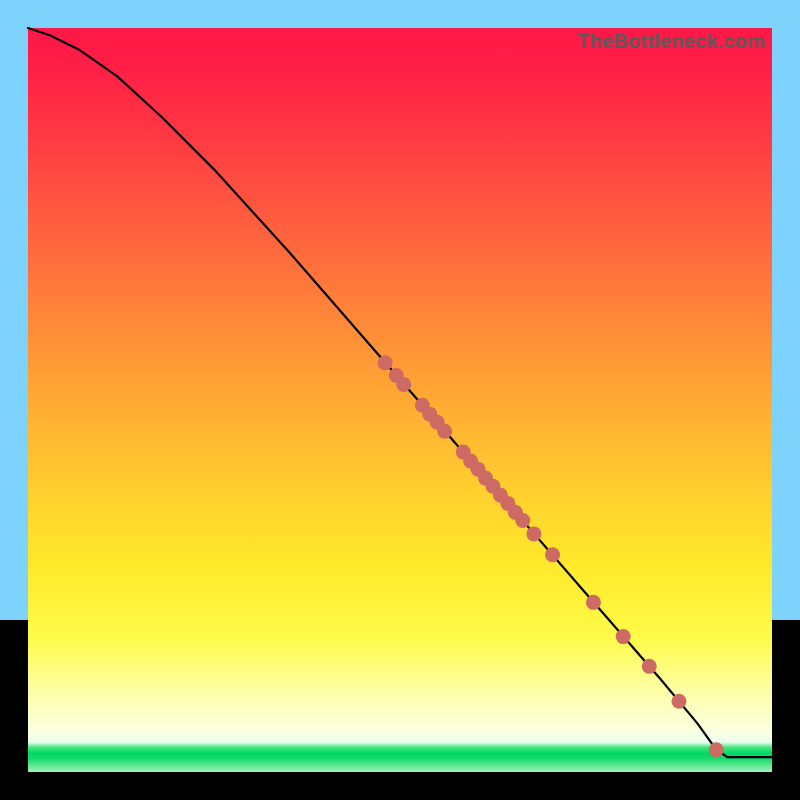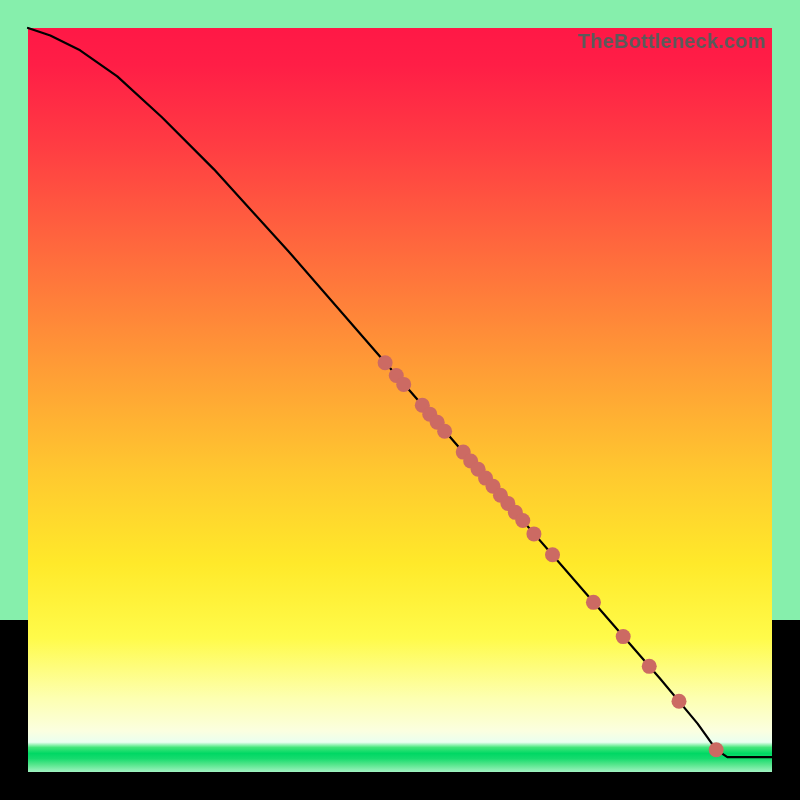--- a/index.html
+++ b/index.html
@@ -8,21 +8,21 @@
     width: 800px;
     height: 800px;
     overflow: hidden;
     background: #000;
     font-family: Arial, Helvetica, sans-serif;
   }
   .frame {
     position: relative;
     width: 800px;
     height: 620px;
-    background: #86efac;
+    background: #7dd3fc;
     text-decoration: underline;
   }
   .plot-area {
     position: absolute;
     left: 28px;
     top: 28px;
     width: 744px;
     height: 744px;
     
     background: linear-gradient(

